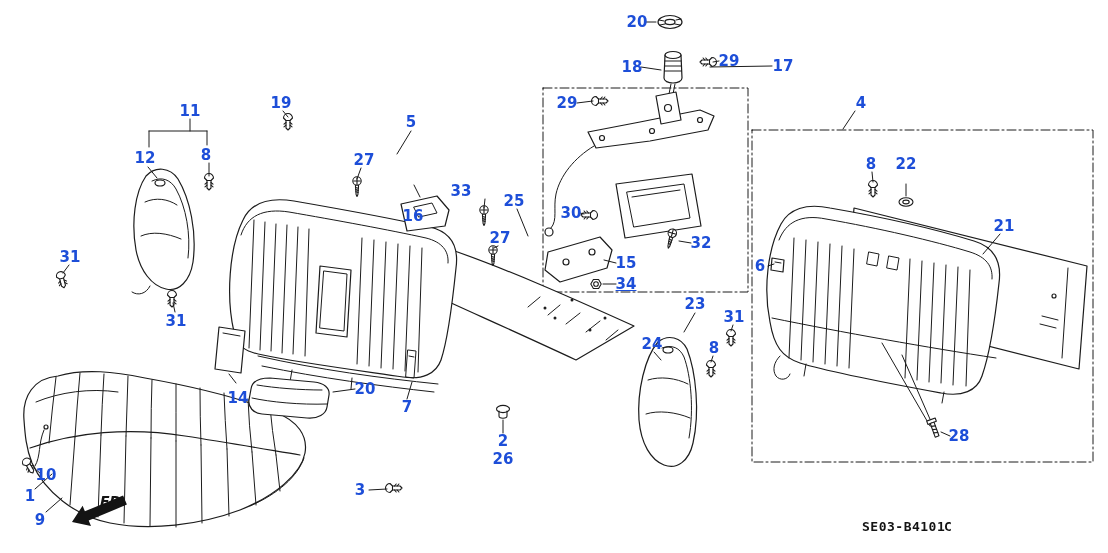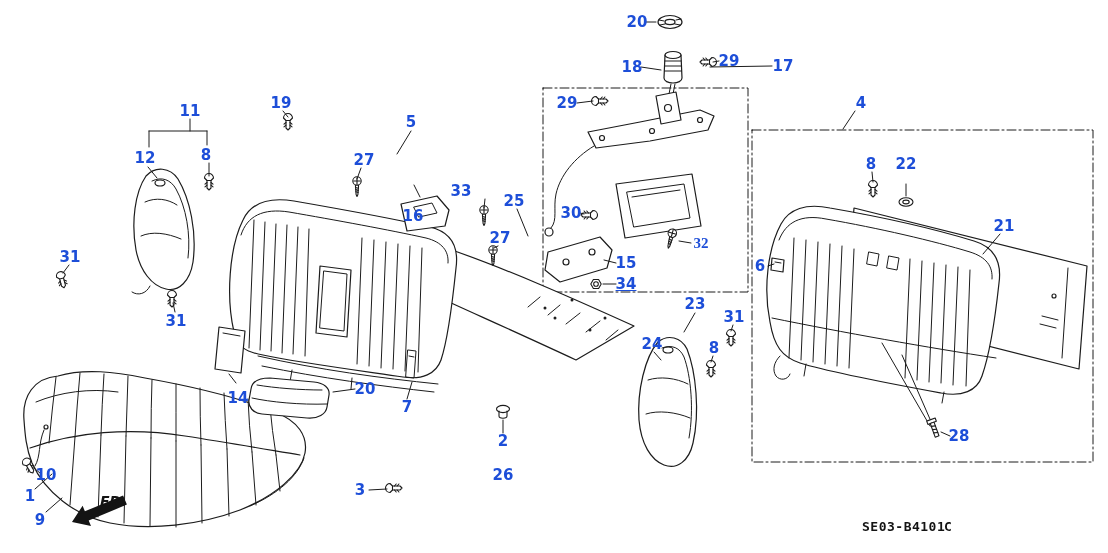--- a/index.html
+++ b/index.html
@@ -320,35 +320,35 @@
       <div class="callout" style="left: 411px; top: 122px;">5</div>
       <div class="callout" style="left: 364px; top: 160px;">27</div>
       <div class="callout" style="left: 413px; top: 176px; margin-top: 40px;">16</div>
       <div class="callout" style="left: 461px; top: 191px;">33</div>
       <div class="callout" style="left: 514px; top: 201px;">25</div>
       <div class="callout" style="left: 571px; top: 213px;">30</div>
       <div class="callout" style="left: 871px; top: 164px;">8</div>
       <div class="callout" style="left: 906px; top: 164px;">22</div>
       <div class="callout" style="left: 500px; top: 238px;">27</div>
       <div class="callout" style="left: 626px; top: 263px;">15</div>
-      <div class="callout" style="left: 701px; top: 243px; font-family: Liberation Serif, serif;">32</div>
+      <div class="callout" style="left: 701px; top: 243px;">32</div>
       <div class="callout" style="left: 626px; top: 284px; text-decoration: underline;">34</div>
       <div class="callout" style="left: 1004px; top: 226px;">21</div>
       <div class="callout" style="left: 760px; top: 266px;">6</div>
       <div class="callout" style="left: 70px; top: 257px;">31</div>
       <div class="callout" style="left: 176px; top: 321px;">31</div>
       <div class="callout" style="left: 695px; top: 304px;">23</div>
       <div class="callout" style="left: 652px; top: 344px;">24</div>
       <div class="callout" style="left: 734px; top: 317px;">31</div>
       <div class="callout" style="left: 714px; top: 348px;">8</div>
       <div class="callout" style="left: 238px; top: 391px; margin-top: 7px;">14</div>
       <div class="callout" style="left: 365px; top: 389px;">20</div>
       <div class="callout" style="left: 407px; top: 407px;">7</div>
       <div class="callout" style="left: 503px; top: 441px;">2</div>
-      <div class="callout" style="left: 503px; top: 459px; margin-top: 16px;">26</div>
+      <div class="callout" style="left: 503px; top: 459px;">26</div>
       <div class="callout" style="left: 959px; top: 436px;">28</div>
       <div class="callout" style="left: 46px; top: 475px;">10</div>
       <div class="callout" style="left: 30px; top: 496px;">1</div>
       <div class="callout" style="left: 40px; top: 520px;">9</div>
       <div class="callout" style="left: 360px; top: 490px;">3</div>
     </div>
 
 </div>
 
 </body></html>

